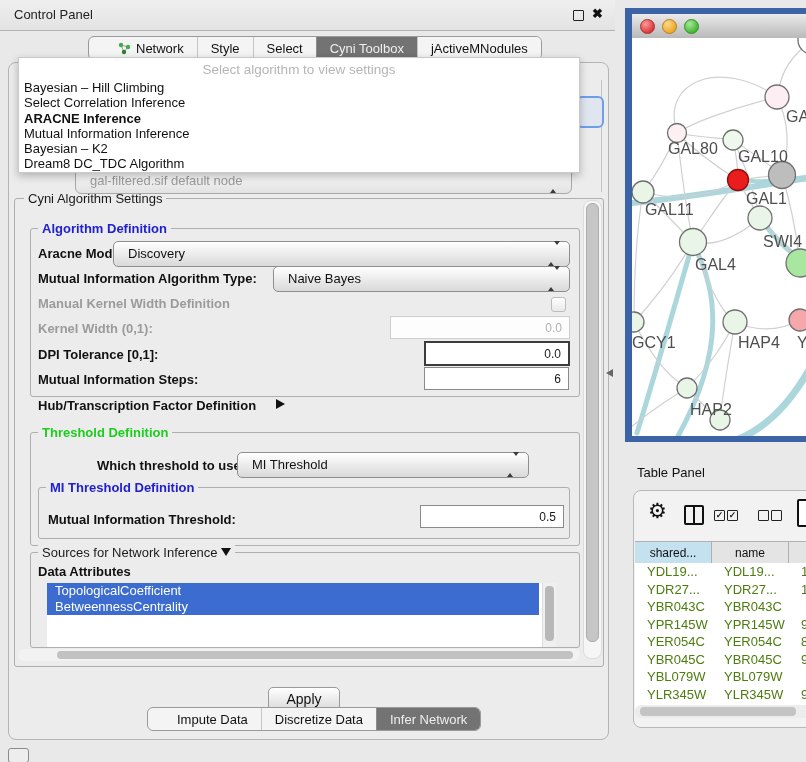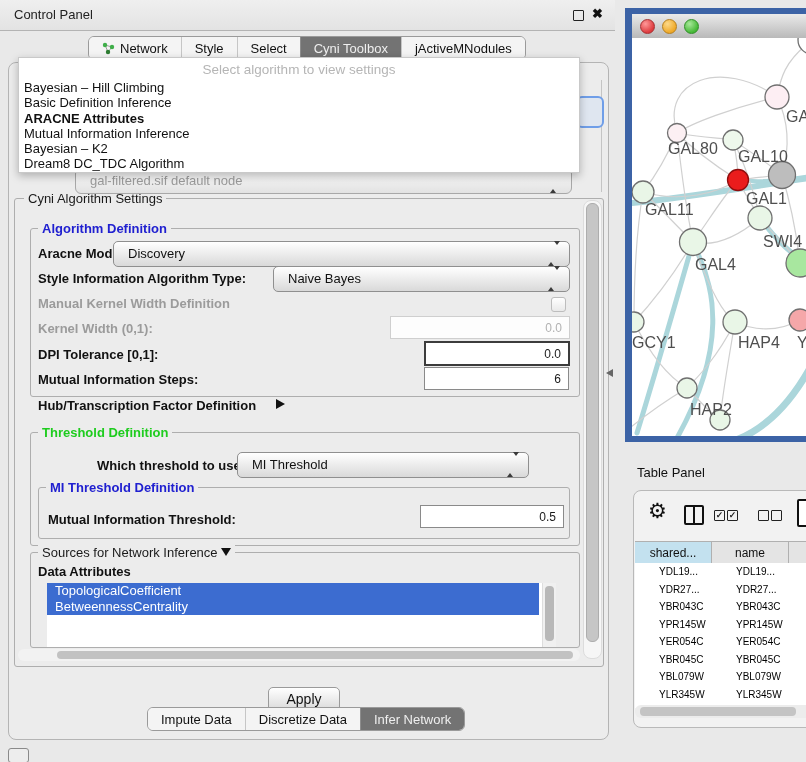--- a/index.html
+++ b/index.html
@@ -11,21 +11,21 @@
   
   .cp-titlebar{left:0;top:0;width:615px;height:30px;
     background:linear-gradient(#efefef,#e3e3e3);border-bottom:1px solid #b3b3b3;}
   .cp-title{position:absolute;left:14px;top:7px;font-size:13px;color:#222;}
   .float-ic{position:absolute;left:573px;top:10px;width:9px;height:9px;
     border:1.5px solid #222;border-radius:1px;}
   .close-ic{position:absolute;left:592px;top:6px;font-size:13px;font-weight:bold;color:#111;}
 
   
   .tabstrip{display:flex;background:#f4f4f4;border:1px solid #9a9a9a;border-radius:6px;
-    overflow:hidden;height:22px;}
+    overflow:hidden;height:22px;padding-left:16px;}
   .tab{display:flex;align-items:center;padding:0 13px;font-size:13px;color:#111;
     white-space:nowrap;border-left:1px solid #c6c6c6;background:#f4f4f4;}
   .tab:first-child{border-left:none;}
   .tab.sel{background:#737373;color:#efefef;border-left-color:#8d8d8d;}
   .net-ic{display:inline-block;width:13px;height:13px;margin-right:5px;}
 
   
   .outer-panel{left:8px;top:62px;width:599px;height:676px;background:#ececec;
     border:1px solid #b4b4b4;border-radius:8px;}
 
@@ -124,22 +124,22 @@
   .cb{position:absolute;width:9px;height:9px;border:1.5px solid #222;border-radius:1px;
     font-size:9px;line-height:9px;text-align:center;font-weight:bold;color:#222;}
   .doc-ic{position:absolute;left:163px;top:8px;width:20px;height:24px;border:2px solid #111;border-radius:2px;background:#fff;}
   .tp-header{position:absolute;left:1px;top:50px;width:200px;height:22px;background:#e4e4e4;
     border-top:1px solid #b0b0b0;border-bottom:1px solid #b0b0b0;display:flex;}
   .tp-hcell{height:22px;line-height:22px;text-align:center;font-size:12px;color:#111;
     border-right:1px solid #b0b0b0;box-sizing:border-box;}
   .tp-hcell.hl{background:#c3e1ef;}
   .tp-rows{position:absolute;left:1px;top:72px;width:200px;height:145px;background:#fff;overflow:hidden;}
   .tp-row{position:absolute;left:0;width:200px;height:17.5px;}
-  .tp-cell{position:absolute;top:0;height:17.5px;line-height:17.5px;font-size:10px;color:#000000;
-    padding-left:24px;white-space:nowrap;overflow:hidden;}
+  .tp-cell{position:absolute;top:0;height:17.5px;line-height:17.5px;font-size:13px;color:#4d7c0f;
+    padding-left:12px;white-space:nowrap;overflow:hidden;}
   .tp-hs-track{position:absolute;left:1px;top:214px;width:178px;height:13px;background:#ececec;border-radius:6px;}
   .tp-hs-thumb{position:absolute;left:6px;top:216px;width:156px;height:9px;background:#c4c4c4;border-radius:4px;}
 </style>
 </head>
 <body>
 
 <div id="app">
 
   <div class="abs cp-titlebar">
     <div class="cp-title">Control Panel</div>
@@ -179,22 +179,22 @@
   <div class="abs blue-combo"></div>
   <div class="abs ghost-combo">
     <span class="gc-text">gal-filtered.sif default node</span>
     <span class="arrows"><span class="arr-up"></span><span class="arr-dn"></span></span>
   </div>
 
   <div class="abs dropdown">
     <div class="dd-prompt">Select algorithm to view settings</div>
     <div id="dd-items">
         <div class="dd-item">Bayesian – Hill Climbing</div>
-        <div class="dd-item">Basic Definition Inference</div>
-        <div class="dd-item sel">ARACNE Attributes</div>
+        <div class="dd-item">Select Correlation Inference</div>
+        <div class="dd-item sel">ARACNE Inference</div>
         <div class="dd-item">Mutual Information Inference</div>
         <div class="dd-item">Bayesian – K2</div>
         <div class="dd-item">Dream8 DC_TDC Algorithm</div>
       </div>
   </div>
 
   <div class="abs fs" style="left:14px;top:198px;width:588px;height:467px;"></div>
   <span class="legend abs" style="left:24px;top:191px;">Cyni Algorithm Settings</span>
 
   <div class="abs vs-track"></div>
@@ -202,21 +202,21 @@
 
   <div class="abs fs" style="left:30px;top:228px;width:548px;height:167px;"></div>
   <span class="legend blue abs" style="left:38px;top:221px;">Algorithm Definition</span>
 
   <span class="lbl" style="left:38px;top:246px;">Aracne Mode:</span>
   <div class="combo" style="left:113px;top:241px;width:455px;height:24px;">
     <span class="c-text">Discovery</span>
     <span class="arrows"><span class="arr-up"></span><span class="arr-dn"></span></span>
   </div>
 
-  <span class="lbl" style="left:38px;top:271px;">Style Information Algorithm Type:</span>
+  <span class="lbl" style="left:38px;top:271px;">Mutual Information Algorithm Type:</span>
   <div class="combo" style="left:273px;top:266px;width:295px;height:24px;">
     <span class="c-text">Naive Bayes</span>
     <span class="arrows"><span class="arr-up"></span><span class="arr-dn"></span></span>
   </div>
 
   <span class="lbl dis" style="left:38px;top:296px;">Manual Kernel Width Definition</span>
   <div class="checkbox" style="left:551px;top:297px;"></div>
 
   <span class="lbl dis" style="left:38px;top:321px;">Kernel Width (0,1):</span>
   <div class="field dis" style="left:390px;top:316px;width:178px;height:21px;">

